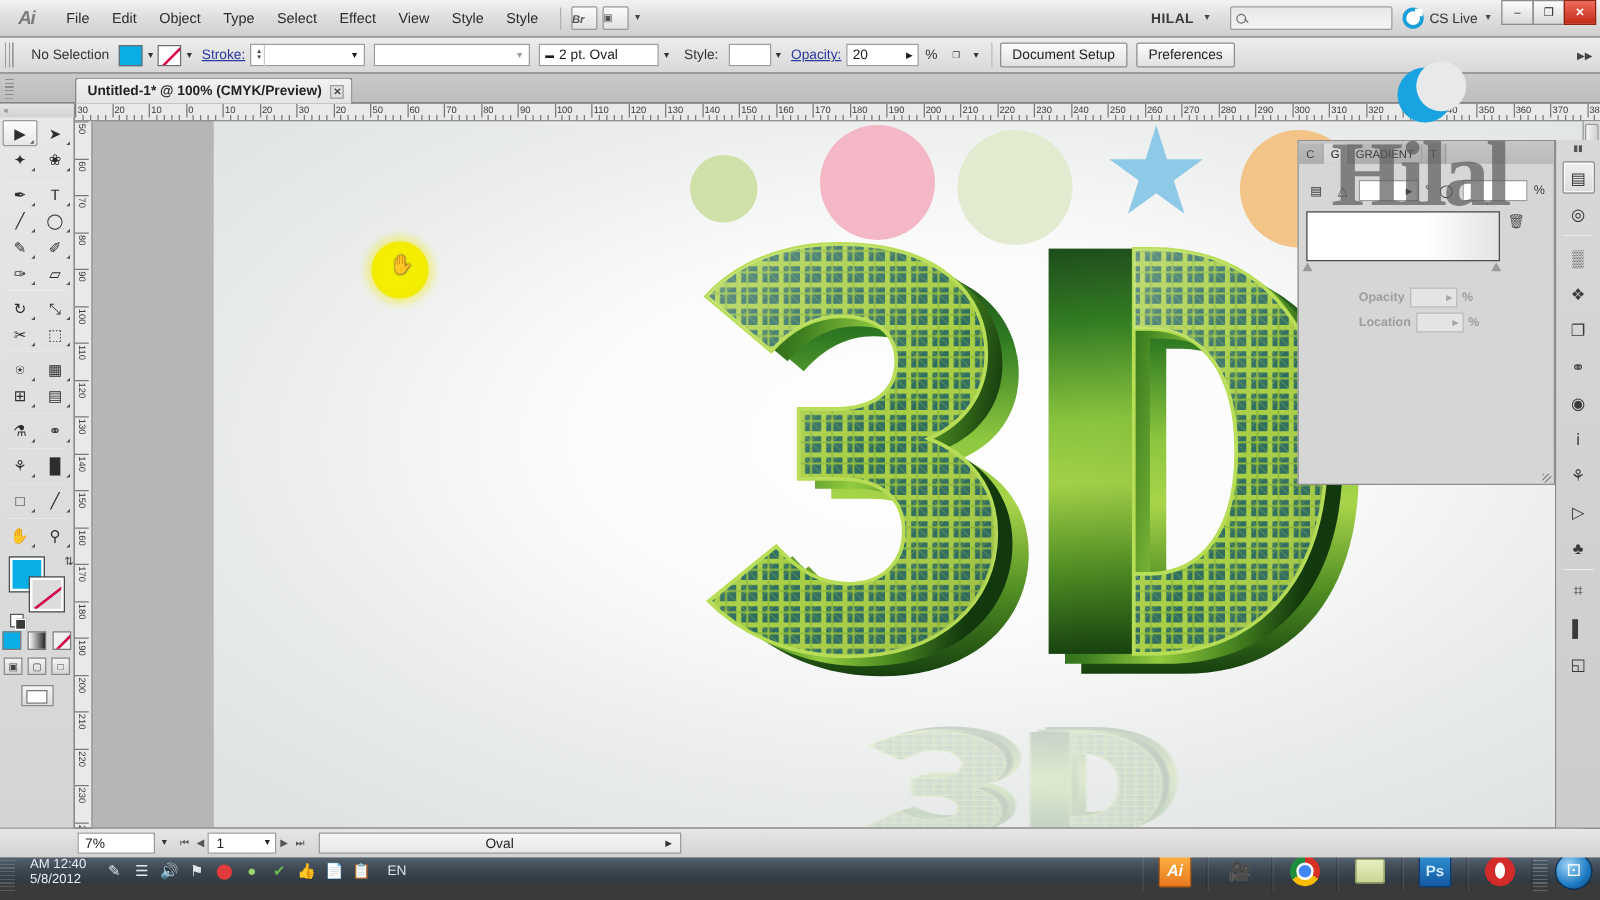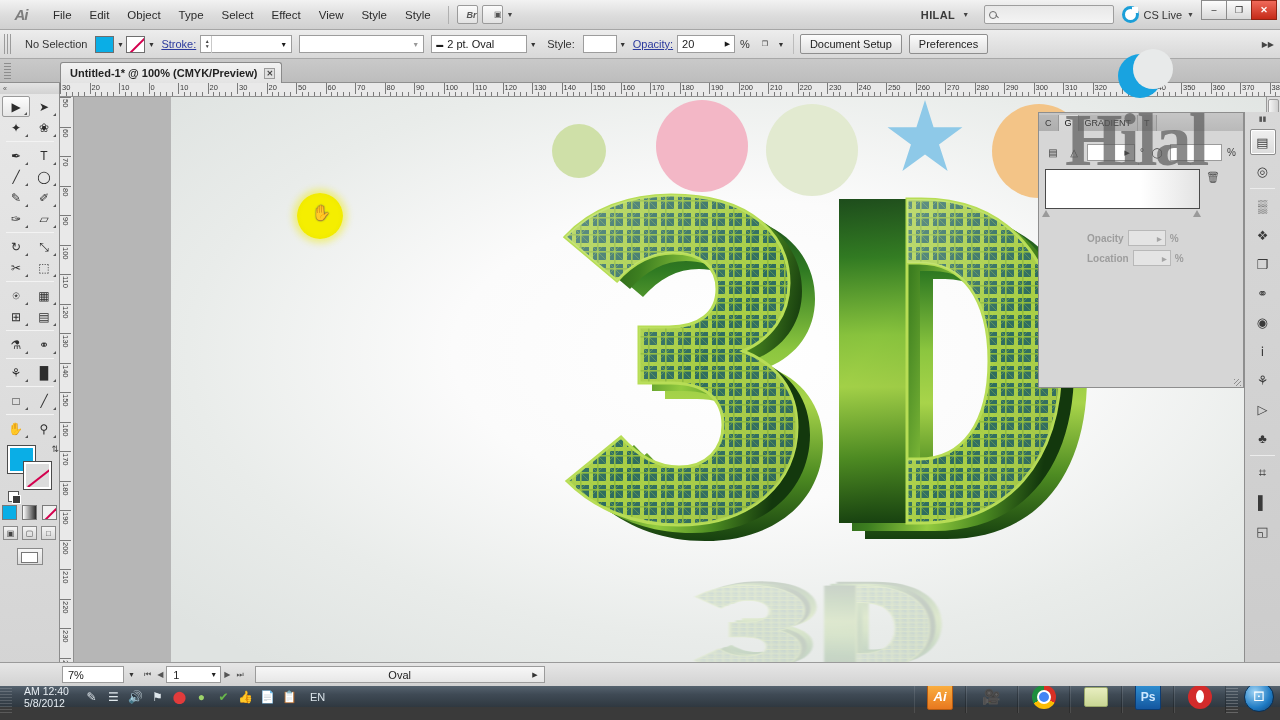--- a/index.html
+++ b/index.html
@@ -12,21 +12,21 @@
     background:linear-gradient(#f2f2f2,#dcdcdc 55%,#d0d0d0);
     border-bottom:1px solid #a6a6a6; display:flex; align-items:center; }
   .ai-logo { width:30px; height:28px; margin-left:6px; display:flex;
     align-items:center; justify-content:center; color:#7d7d7d;
     font-weight:bold; font-size:15px; font-style:italic; letter-spacing:-1px; }
   .menubar { display:flex; align-items:center; margin-left:8px; }
   .menu-item { padding:5px 9px; font-size:11.5px; color:#2b2b2b; cursor:default; }
   .tb-sep { width:1px; height:18px; background:#b0b0b0; margin:0 8px; }
   .sq-btn { width:21px; height:19px; border:1px solid #9a9a9a; border-radius:2px;
     background:linear-gradient(#fbfbfb,#e2e2e2); display:flex; align-items:center;
-    justify-content:flex-end; font-size:8px; color:#555; margin-right:4px; }
+    justify-content:flex-start; font-size:8px; color:#555; margin-right:4px; }
   .br-ico { font-weight:bold; font-size:9px; font-style:italic; }
   .arr-s { font-size:7px; color:#444; }
   .tb-right { margin-left:auto; display:flex; align-items:center; height:100%; }
   .workspace { font-size:11px; font-weight:bold; color:#3a3a3a; padding:0 6px;
     letter-spacing:.4px; display:flex; align-items:center; gap:7px; }
   .searchbox { width:130px; height:19px; border:1px solid #9e9e9e;
     background:linear-gradient(#e8e8e8,#f4f4f4); border-radius:2px;
     display:flex; align-items:center; padding-left:4px; margin:0 8px; }
   .mag { width:8px; height:8px; border:1.4px solid #6d6d6d; border-radius:50%;
     position:relative; }

